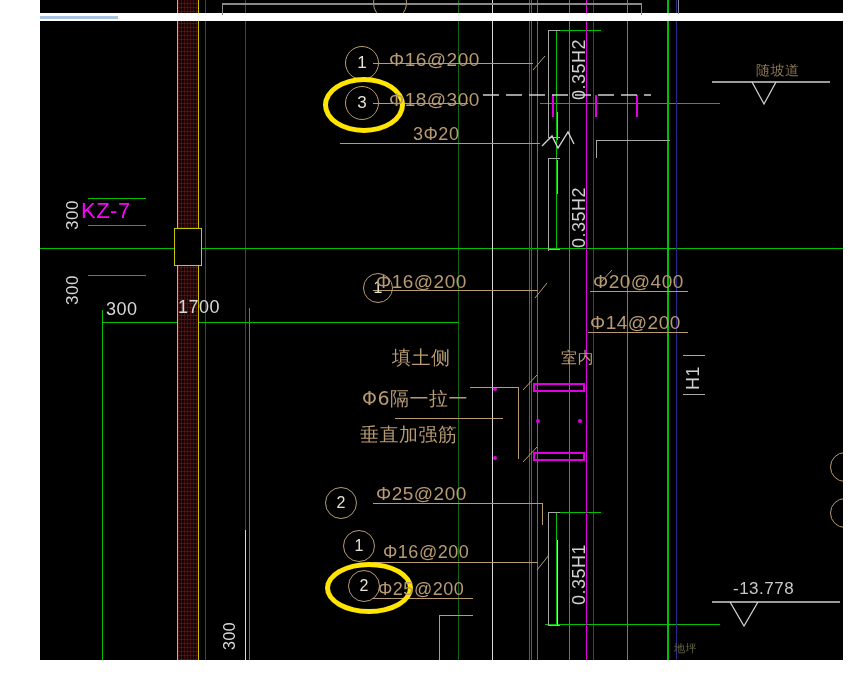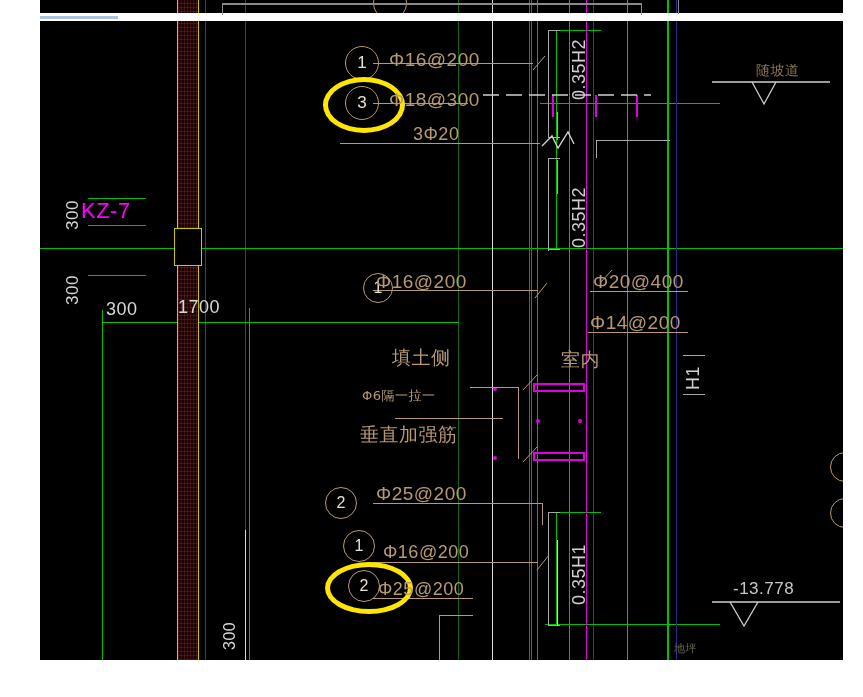--- a/index.html
+++ b/index.html
@@ -219,23 +219,23 @@
     <div class="txt" style="left:336px;top:272px;color:#b79a72;font-size:19px;">Φ16@200</div>
     <div class="txt" style="left:336px;top:484px;color:#b79a72;font-size:19px;">Φ25@200</div>
     <div class="txt" style="left:343px;top:543px;color:#b79a72;font-size:18px;">Φ16@200</div>
     <div class="txt" style="left:338px;top:580px;color:#b79a72;font-size:18px;">Φ25@200</div>
 
     <div class="txt" style="left:553px;top:272px;color:#b79a72;font-size:19px;">Φ20@400</div>
     <div class="txt" style="left:550px;top:313px;color:#b79a72;font-size:19px;">Φ14@200</div>
 
 
     <div class="txt txt-cjk" style="left:352px;top:348px;color:#b79a72;font-size:19px;">填土侧</div>
-    <div class="txt txt-cjk" style="left:322px;top:389px;color:#b79a72;font-size:13px;">Φ6隔一拉一</div>
+    <div class="txt txt-cjk" style="left:322px;top:389px;color:#b79a72;font-size:19px;">Φ6隔一拉一</div>
     <div class="txt txt-cjk" style="left:320px;top:425px;color:#b79a72;font-size:19px;">垂直加强筋</div>
-    <div class="txt txt-cjk" style="left:521px;top:350px;color:#b79a72;font-size:19px;">室内</div>
+    <div class="txt txt-cjk" style="left:521px;top:350px;color:#b79a72;font-size:16px;">室内</div>
     <div class="txt txt-cjk" style="left:716px;top:63px;color:#8a7550;font-size:14px;">随坡道</div>
 
     <div class="txt" style="left:41px;top:200px;color:#ff00ff;font-size:22px;">KZ-7</div>
 
     <div class="txt rot90" style="left:24px;top:230px;color:#d8d8d8;font-size:17px;">300</div>
     <div class="txt rot90" style="left:24px;top:305px;color:#d8d8d8;font-size:17px;">300</div>
     <div class="txt" style="left:66px;top:300px;color:#d8d8d8;font-size:18px;">300</div>
     <div class="txt" style="left:138px;top:298px;color:#d8d8d8;font-size:18px;">1700</div>
     <div class="txt rot90" style="left:182px;top:650px;color:#d8d8d8;font-size:16px;">300</div>
 

